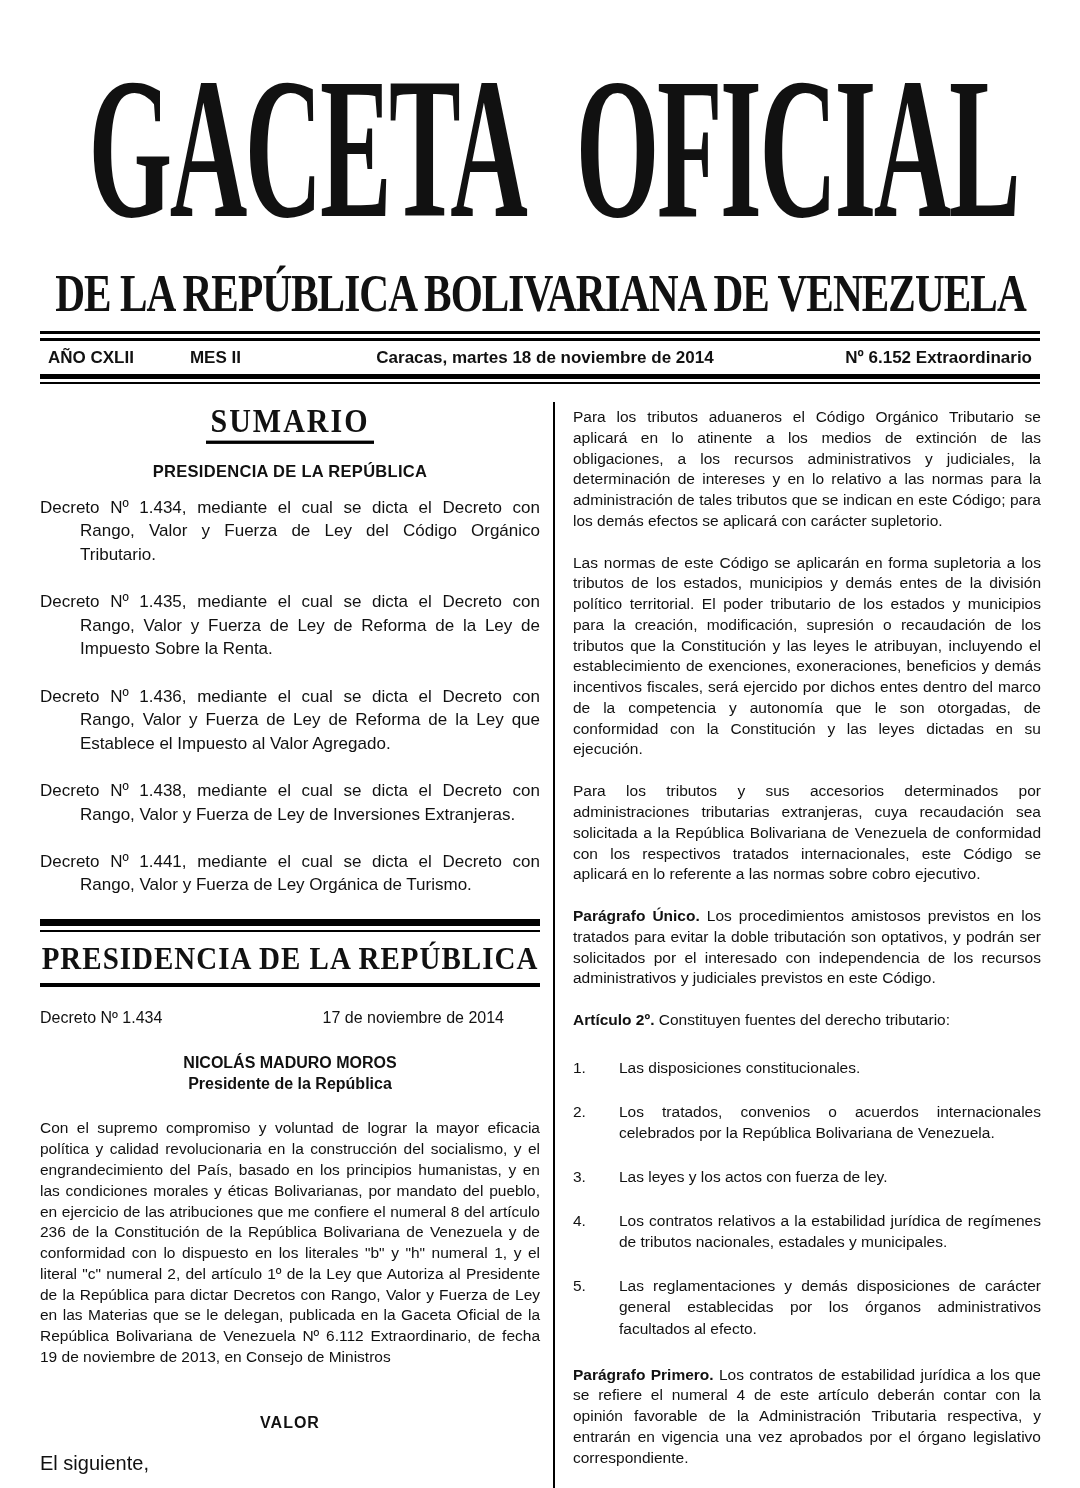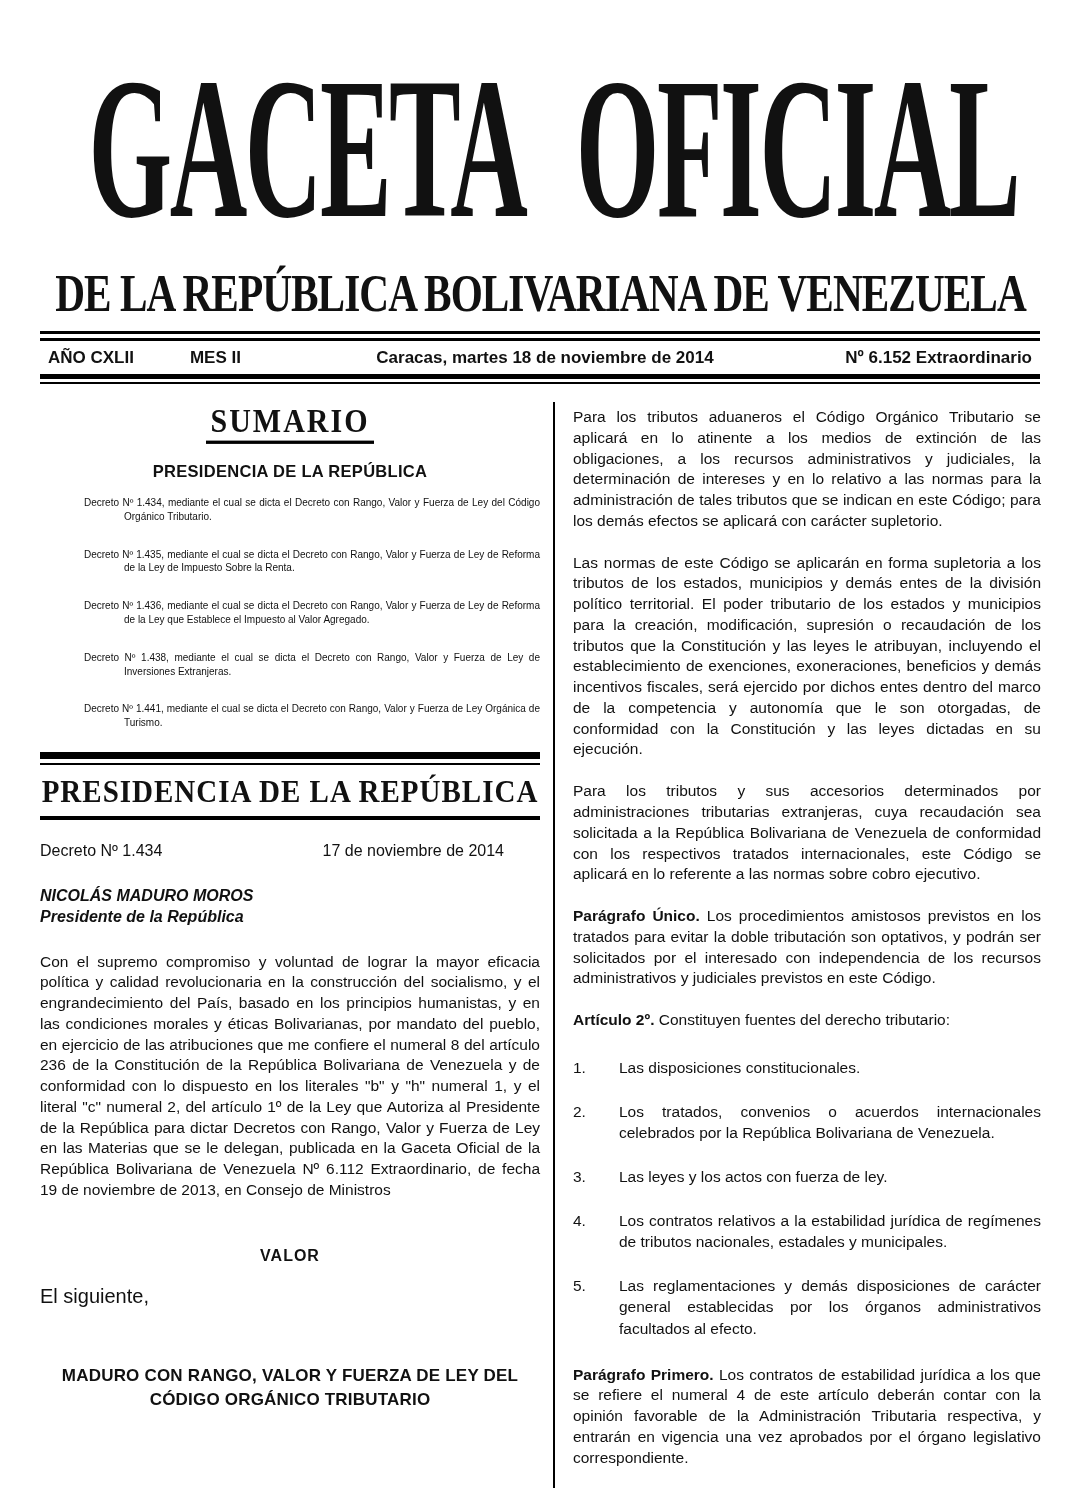--- a/index.html
+++ b/index.html
@@ -62,34 +62,34 @@
     text-align:center;margin-top:6px;
   }
   .sumario-title span{
     font-family:"Liberation Serif", serif;
     font-weight:bold;font-size:30px;letter-spacing:2px;
     border-bottom:3px solid #000;padding:0 4px 1px 4px;
     display:inline-block;transform:scaleY(1.1);
   }
   .sumario-section{text-align:center;font-weight:bold;font-size:16.5px;margin-top:20px;letter-spacing:.3px;}
   .sumario-item{
-    font-size:10px;line-height:1.38;
+    font-size:17px;line-height:1.38;
     padding-left:40px;text-indent:-40px;
-    margin-top:15px;text-align:justify;margin-left:44px;
+    margin-top:15px;text-align:justify;
   }
   .sep-heavy{margin-top:22px;border-top:7px solid #000;border-bottom:2px solid #000;height:4px;}
   .presidencia-heading{
     text-align:center;margin-top:10px;
     font-family:"Liberation Serif", serif;
     font-weight:bold;font-size:29px;letter-spacing:1px;
     transform:scaleY(1.1);
   }
   .rule-under-heading{border-top:4px solid #000;margin-top:8px;}
   .decree-line{display:flex;justify-content:space-between;margin-top:22px;font-size:16px;gap:40px;}
-  .president-block{margin-top:26px;font-weight:bold;font-size:16px;line-height:1.3;font-style:italic;}
+  .president-block{text-align:center;margin-top:26px;font-weight:bold;font-size:16px;line-height:1.3;}
   .preamble{margin-top:24px;}
   .dicto{text-align:center;font-weight:bold;font-size:16px;margin-top:46px;letter-spacing:1px;}
   .siguiente{font-size:20px;margin-top:20px;}
   .decree-title{
     text-align:center;font-weight:bold;font-size:17px;line-height:1.4;
     margin:56px 10px 0 10px;letter-spacing:.2px;
   }
   .lead{font-weight:bold;}
   
   .rpara{margin-top:9px;}

